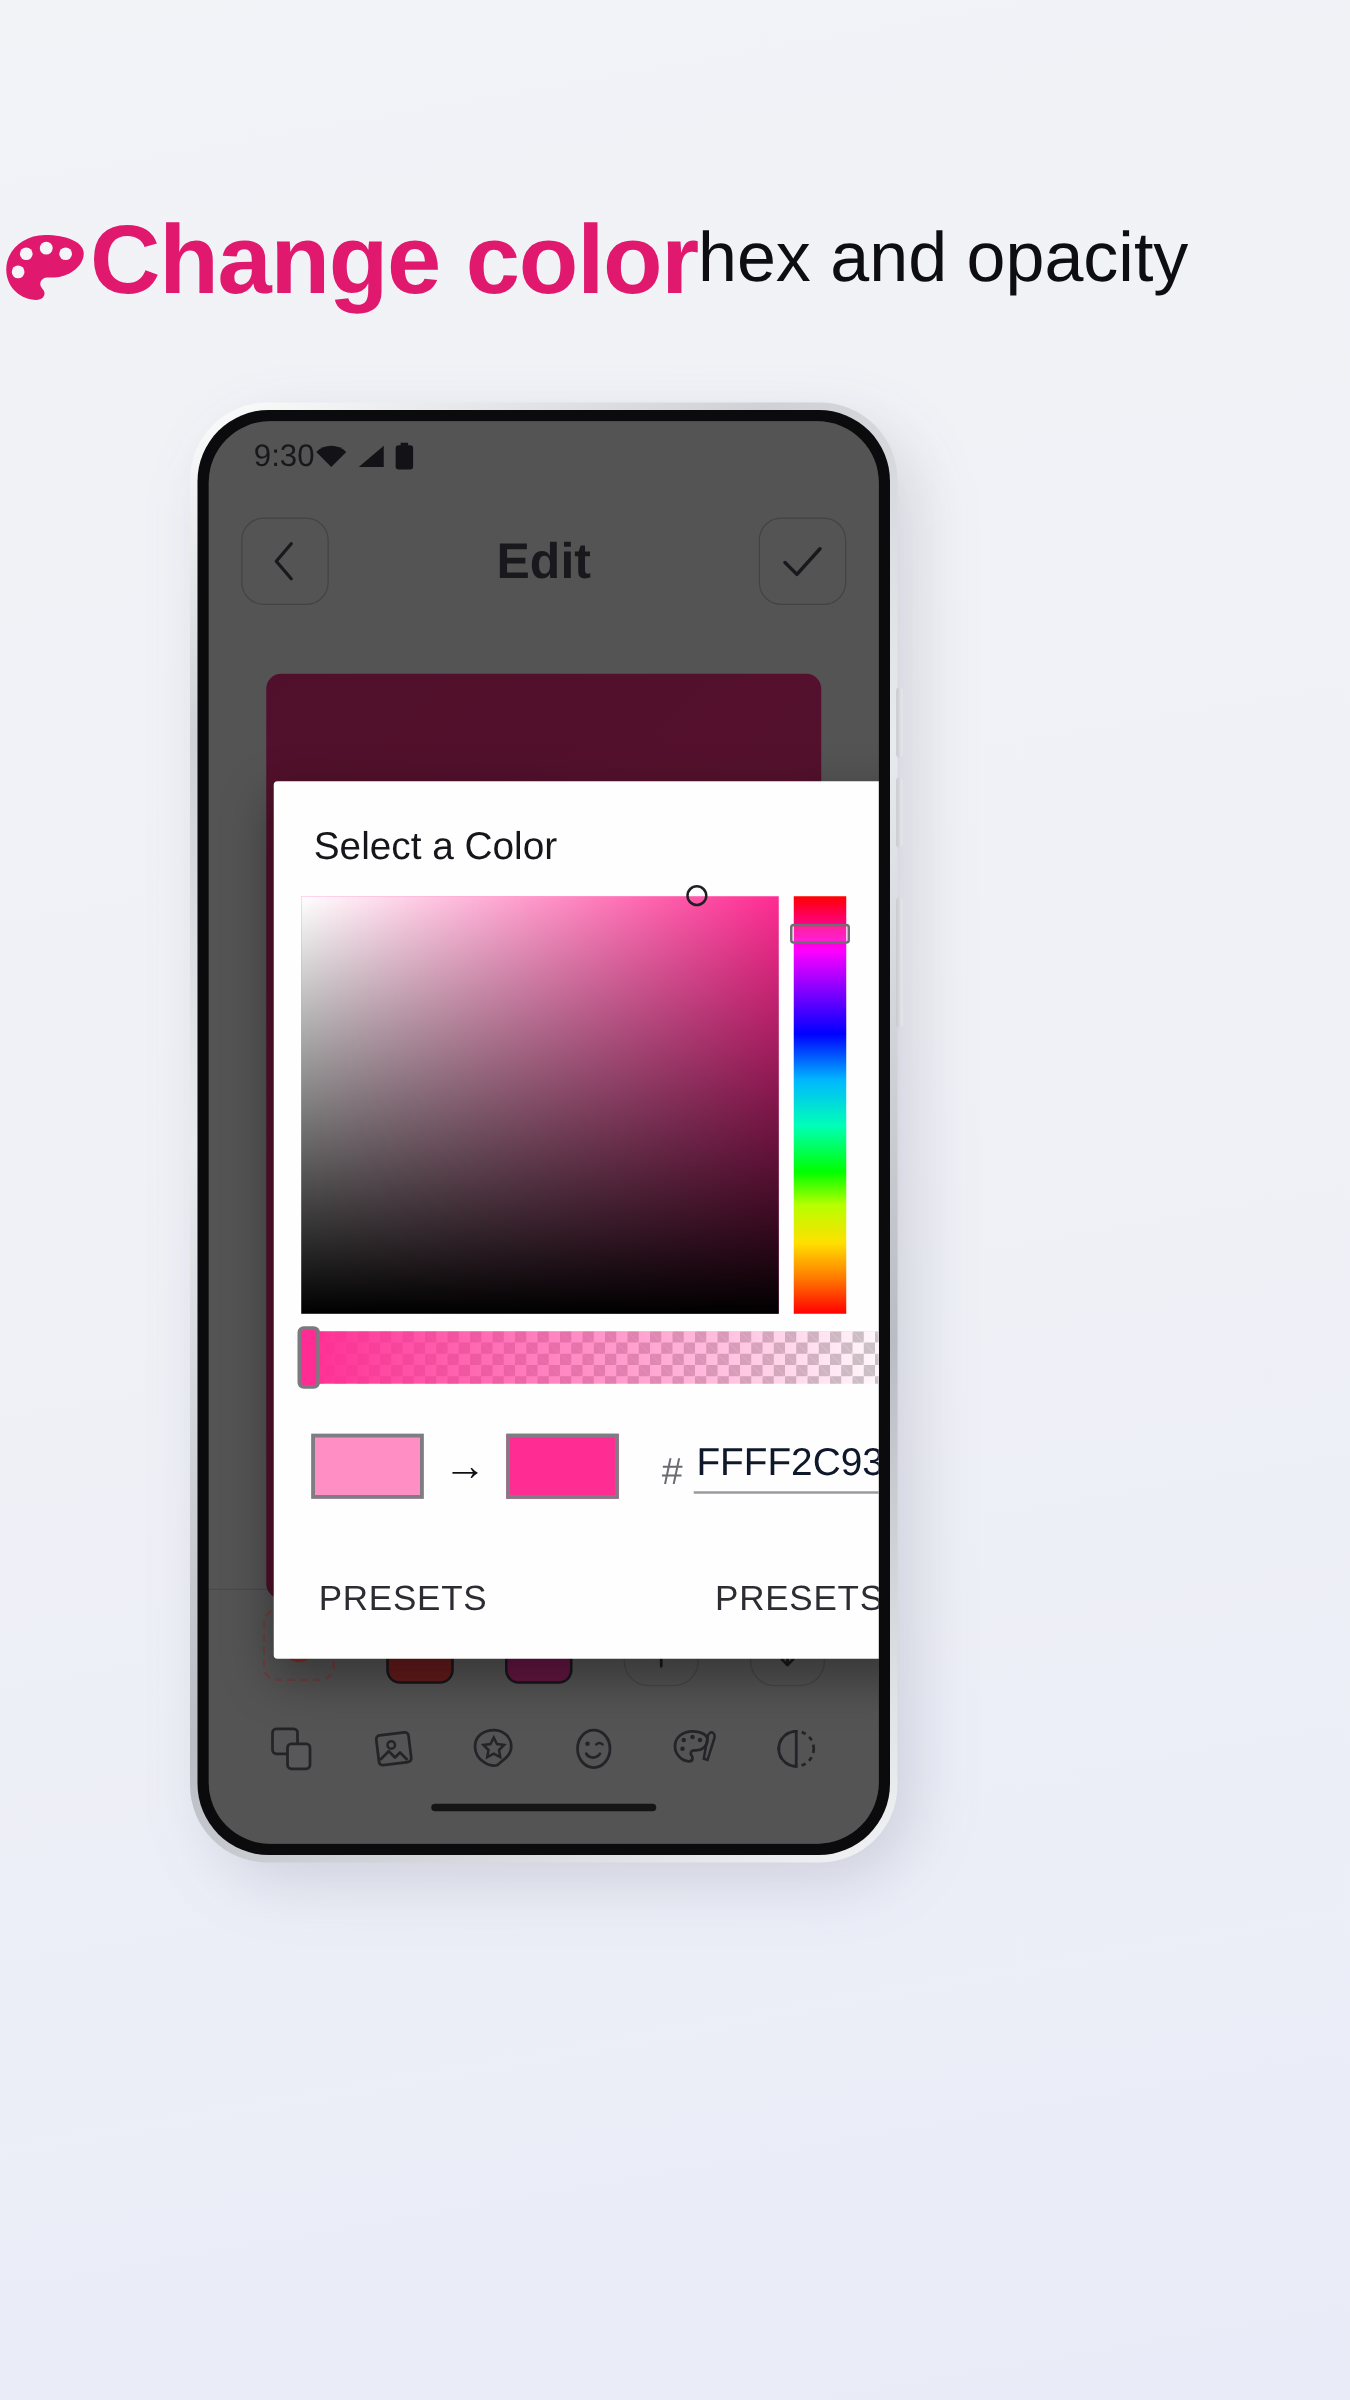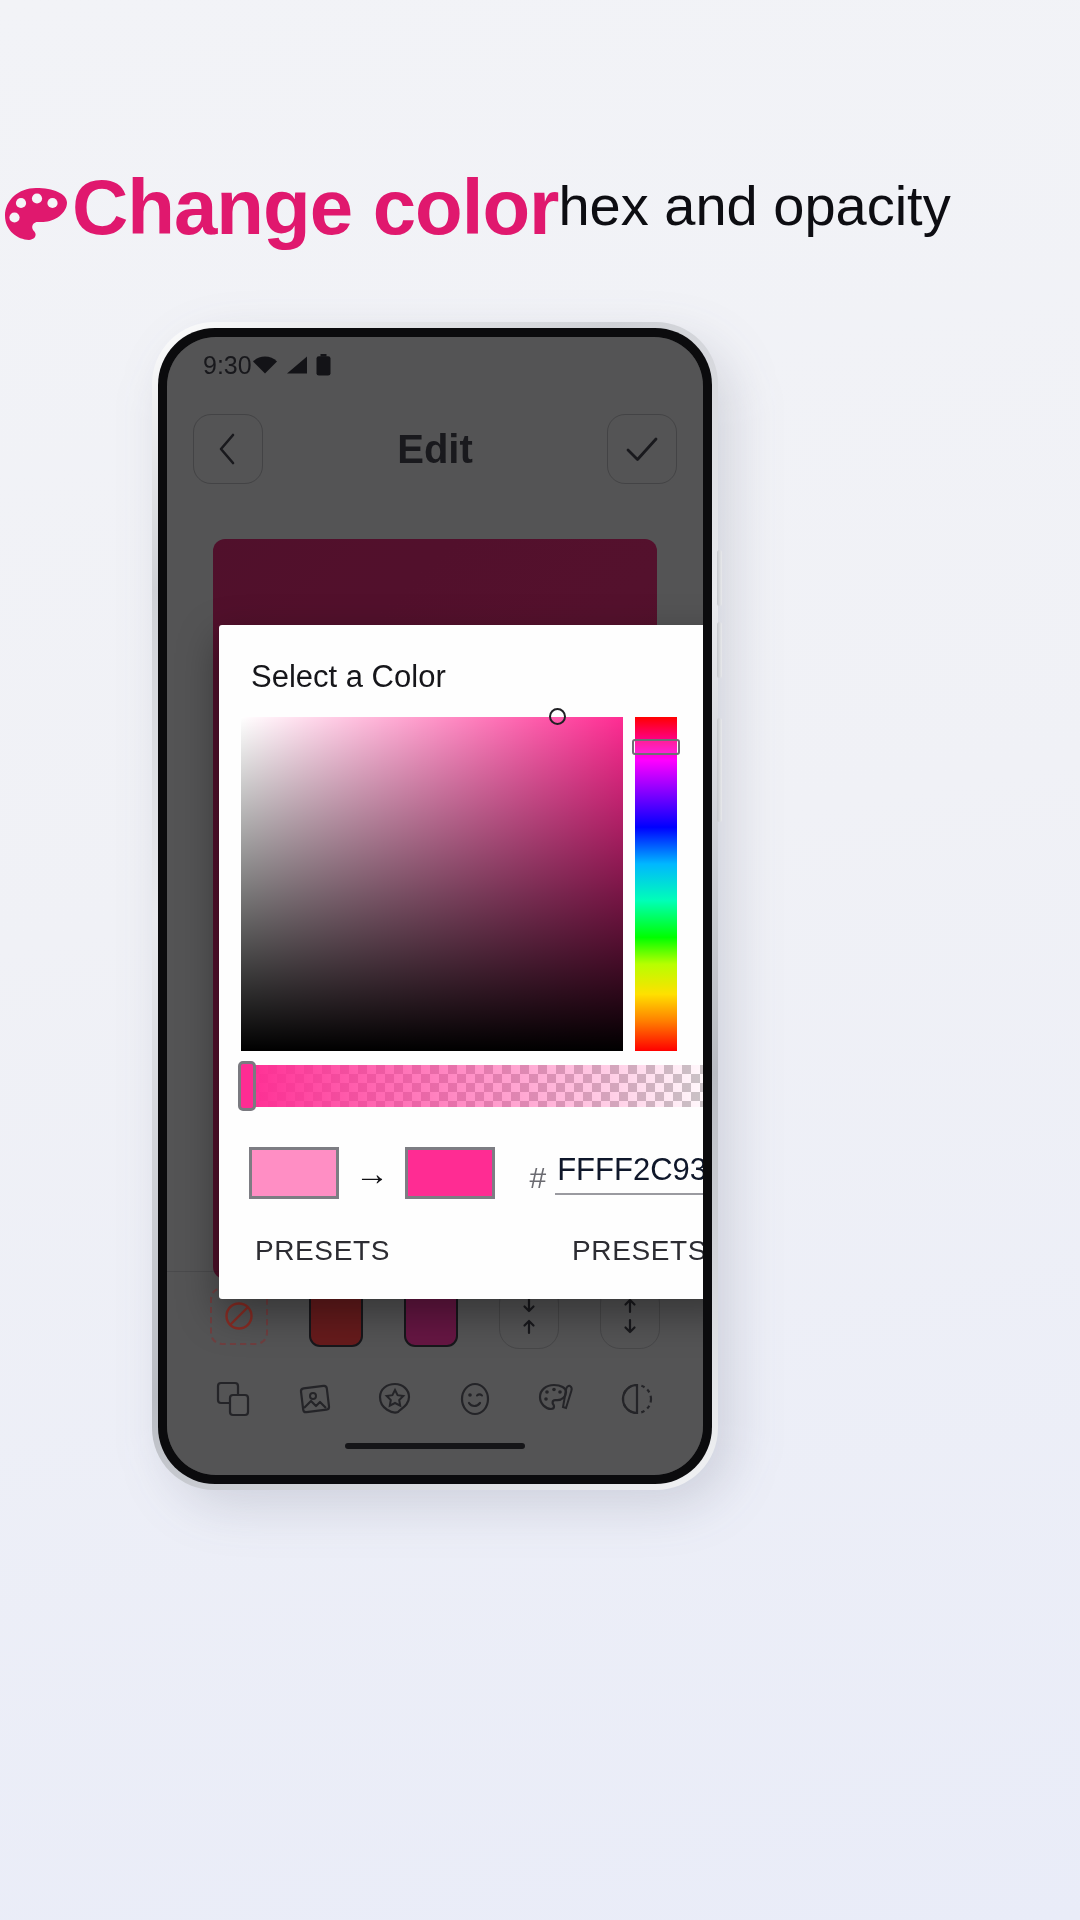--- a/index.html
+++ b/index.html
@@ -341,20 +341,21 @@
   .actions-row {
     display: flex;
     align-items: center;
     justify-content: space-between;
     padding: 6px 36px 32px 36px;
   }
   .action-btn {
     font-size: 28px;
     letter-spacing: 0.6px;
     color: #2c2c32;
+    margin-top: 28px;
   }
 </style>
 </head>
 <body>
 
 <div class="promo">
   <svg class="palette-icon" viewBox="0 0 72 64">
     <path d="M36 2C18.5 2 5 14.4 5 29.6c0 15.2 12.6 24.3 24 24.3 4.3 0 6.6-2.5 6.6-5.3 0-1.6-.8-2.6-1.7-3.7-.9-1.1-1.7-2.1-1.7-3.7 0-2.9 2.4-5.3 5.3-5.3h5.9C54.6 35.9 67 27.3 67 16.6 67 7.6 53.2 2 36 2z" fill="#e0186e"></path>
     <circle cx="21" cy="17" r="5.1" fill="#f4f5f8"></circle>
     <circle cx="37" cy="12.5" r="5.1" fill="#f4f5f8"></circle>

